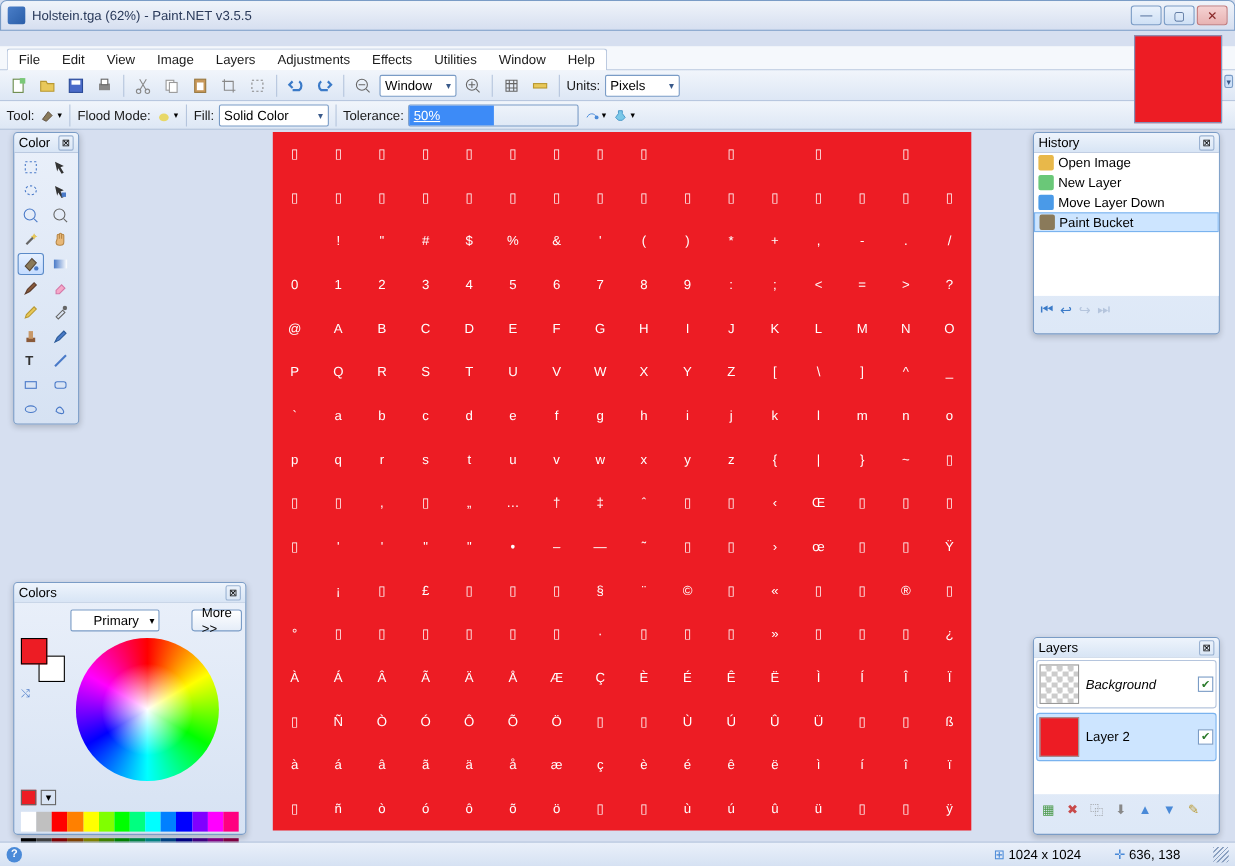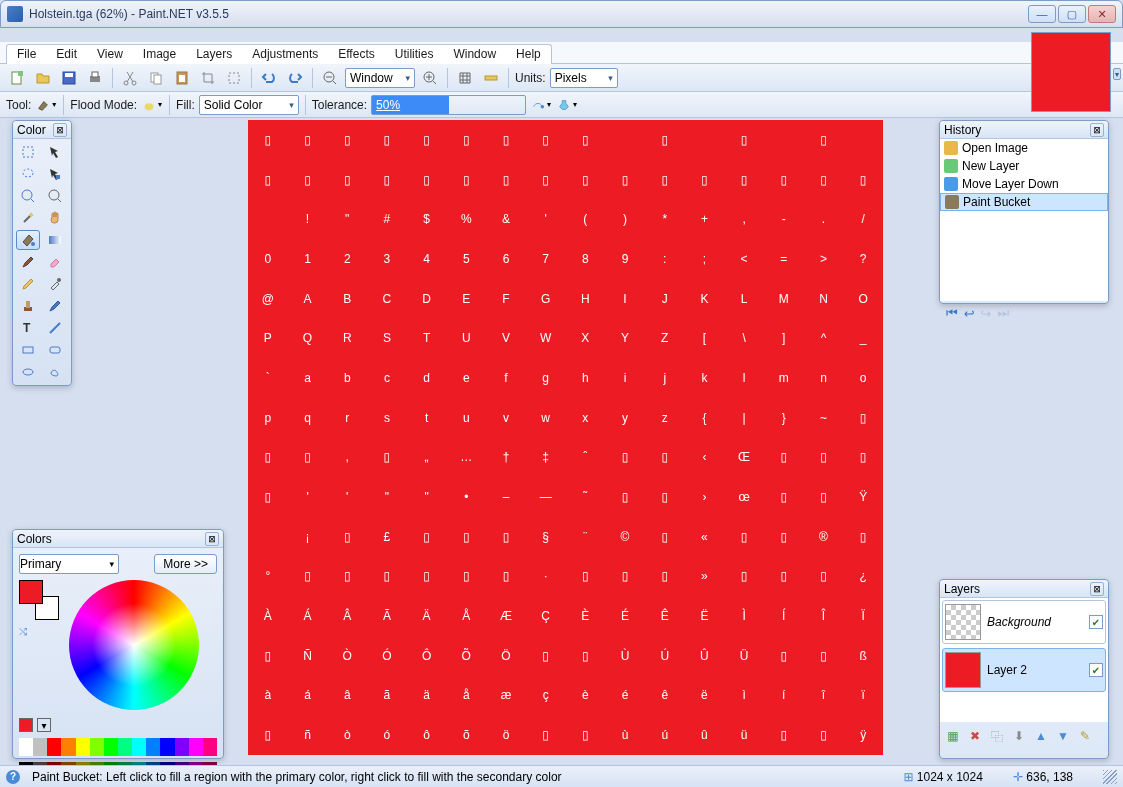--- a/index.html
+++ b/index.html
@@ -29,33 +29,33 @@
 .tools-panel { position: absolute; top: 120px; left: 12px; width: 60px; background: linear-gradient(to bottom,#eaf0fa,#d6e2f3); border: 1px solid #7a9cc6; border-radius: 4px; box-shadow: 0 2px 6px rgba(0,0,0,0.2); }
 .panel-title { height: 18px; background: linear-gradient(to bottom,#eef4fc,#d8e5f5); border-bottom: 1px solid #b5c5dd; padding: 0 4px; display: flex; align-items: center; justify-content: space-between; font-size: 11px; border-radius: 4px 4px 0 0; }
 .panel-close { width: 14px; height: 14px; border: 1px solid #9ab2d2; border-radius: 2px; display: flex; align-items: center; justify-content: center; font-size: 9px; cursor: pointer; }
 .tool-grid { display: grid; grid-template-columns: 1fr 1fr; gap: 2px; padding: 3px; }
 .tool-btn { width: 24px; height: 20px; border: 1px solid transparent; border-radius: 3px; display: flex; align-items: center; justify-content: center; cursor: pointer; }
 .tool-btn.selected { border-color: #5a8ac8; background: linear-gradient(to bottom,#e5f0ff,#c5dcff); }
 
 .colors-panel { position: absolute; bottom: 28px; left: 12px; width: 212px; height: 230px; background: linear-gradient(to bottom,#eaf0fa,#d6e2f3); border: 1px solid #7a9cc6; border-radius: 4px; box-shadow: 0 2px 6px rgba(0,0,0,0.2); }
 .colors-body { padding: 6px; }
 .color-row1 { display: flex; align-items: center; gap: 6px; margin-bottom: 6px; }
-.combo2 { height: 20px; border: 1px solid #7a9cc6; background: #fff; padding: 0 18px 0 0; position: relative; border-radius: 2px; width: 100px; display:flex; align-items:center; cursor:pointer;}
+.combo2 { height: 20px; border: 1px solid #7a9cc6; background: #fff; padding: 0 18px 0 20px; position: relative; border-radius: 2px; width: 100px; display:flex; align-items:center; cursor:pointer;margin-left:45px;}
 .combo2::after { content: "▾"; position: absolute; right: 4px; font-size: 9px; }
 .more-btn { height: 20px; border: 1px solid #7a9cc6; background: linear-gradient(to bottom,#fff,#e5edf8); border-radius: 3px; padding: 0 8px; cursor: pointer; display:flex; align-items:center;margin-left:17px;}
 .swatch-pair { position: relative; width: 40px; height: 40px; }
 .swatch-pair .fg { position: absolute; top: 0; left: 0; width: 24px; height: 24px; background: #ed1c24; border: 1px solid #000; }
 .swatch-pair .bg { position: absolute; bottom: 0; right: 0; width: 24px; height: 24px; background: #fff; border: 1px solid #000; }
 .color-wheel { width: 130px; height: 130px; border-radius: 50%; background: conic-gradient(red,yellow,lime,cyan,blue,magenta,red); position: relative; }
 .color-wheel::after{ content:""; position:absolute; inset:18%; border-radius:50%; background: radial-gradient(circle,#fff 0%,rgba(255,255,255,0) 70%);} 
 .palette-strip { height: 18px; display: flex; margin-top: 6px; }
 .palette-strip div { flex:1; }
 
 .history-panel { position: absolute; top: 120px; right: 14px; width: 170px; height: 184px; background: linear-gradient(to bottom,#eaf0fa,#dde8f7); border: 1px solid #7a9cc6; border-radius: 4px; box-shadow: 0 2px 6px rgba(0,0,0,0.2); }
-.history-list { background: #fff; height: 162px; overflow: hidden; }
+.history-list { background: #fff; height: 130px; overflow: hidden; }
 .hist-item { height: 18px; display: flex; align-items: center; padding: 0 4px; gap: 4px; cursor: pointer; }
 .hist-item.selected { background: #cde5ff; border: 1px solid #7ab3ef; }
 .hist-icon { width: 14px; height: 14px; border-radius: 2px; }
 .hist-nav { height: 24px; display: flex; align-items: center; gap: 6px; padding: 0 6px; }
 .nav-btn { color: #3a7ac8; cursor: pointer; font-size: 13px; }
 .nav-btn.disabled { color: #b5c5dd; }
 
 .layers-panel { position: absolute; bottom: 28px; right: 14px; width: 170px; height: 180px; background: linear-gradient(to bottom,#eaf0fa,#dde8f7); border: 1px solid #7a9cc6; border-radius: 4px; box-shadow: 0 2px 6px rgba(0,0,0,0.2); }
 .layers-list { background: #fff; height: 124px; padding: 2px; }
 .layer-item { height: 44px; border: 1px solid #b5c5dd; border-radius: 3px; display: flex; align-items: center; padding: 2px; gap: 6px; margin-bottom: 4px; cursor: pointer; }
@@ -750,19 +750,18 @@
     <span class="lbtn" style="color:#888">⿻</span>
     <span class="lbtn" style="color:#888">⬇</span>
     <span class="lbtn" style="color:#4a8ad8">▲</span>
     <span class="lbtn" style="color:#4a8ad8">▼</span>
     <span class="lbtn" style="color:#b89830">✎</span>
   </div>
 </div>
 
 <div class="statusbar">
   <div class="status-icon">?</div>
-  <span>Paint Bucket: Left click to fill a region with the primary color, right click to fill with the secondary color</span>
   <div class="status-right">
     <span><span style="color:#4a8ad8">⊞ </span><span>1024 x 1024</span></span>
     <span><span style="color:#4a8ad8">✛ </span><span>636, 138</span></span>
     <div class="grip"></div>
   </div>
 </div>
 
 </body></html>

